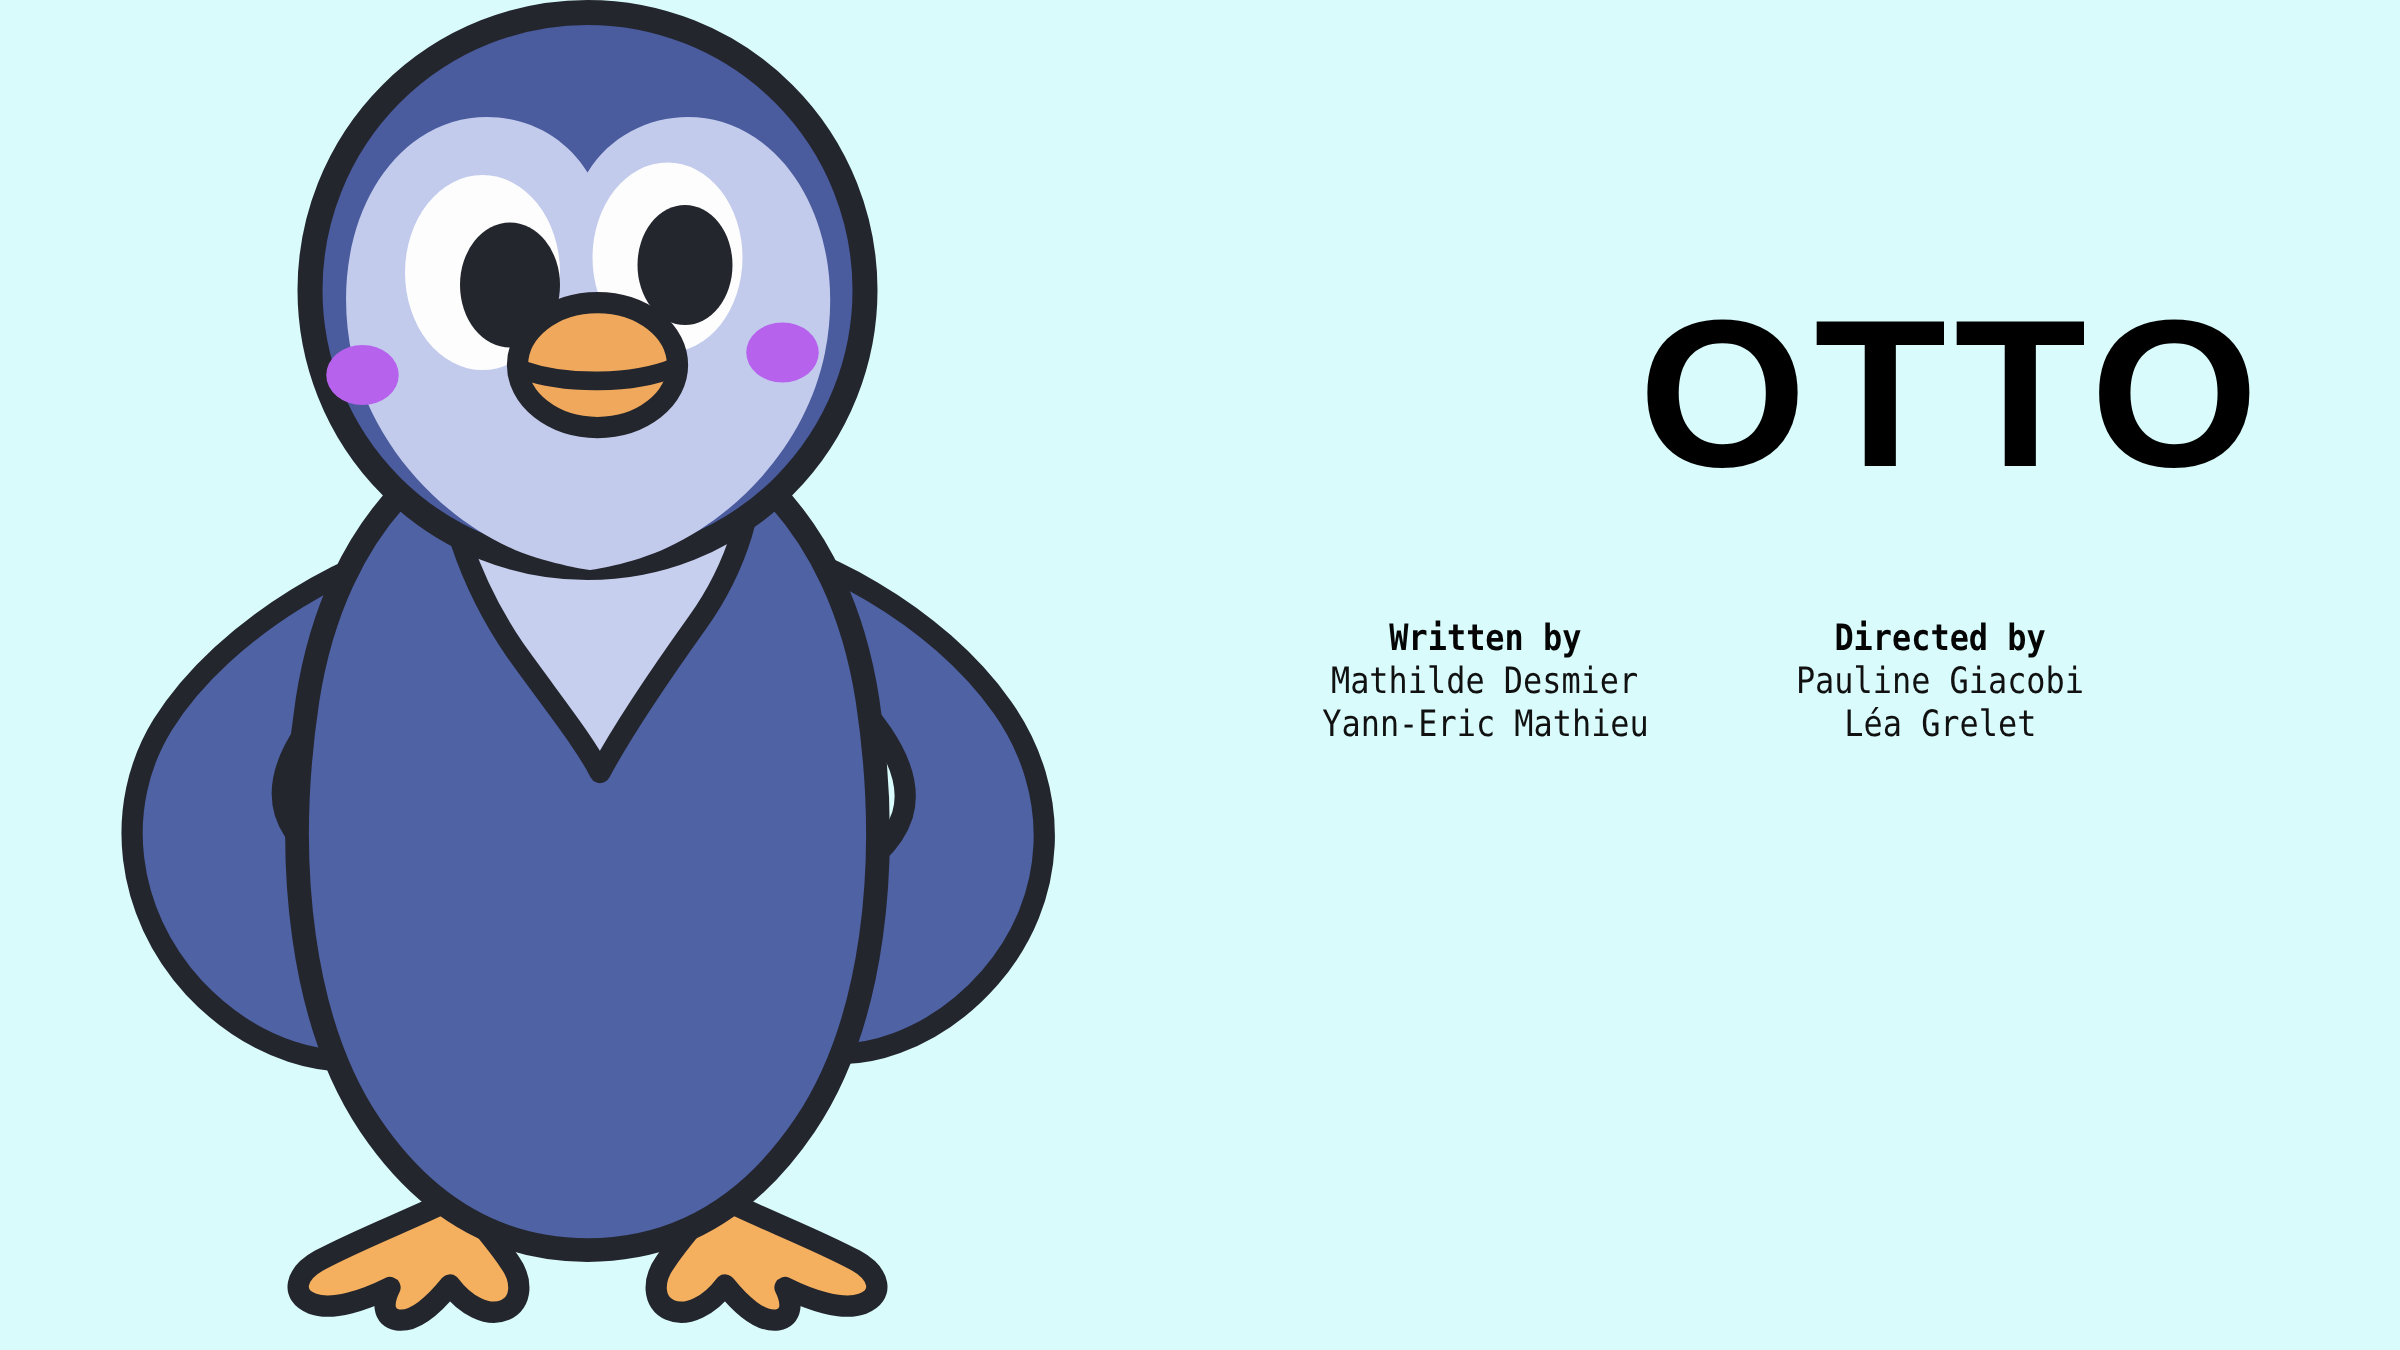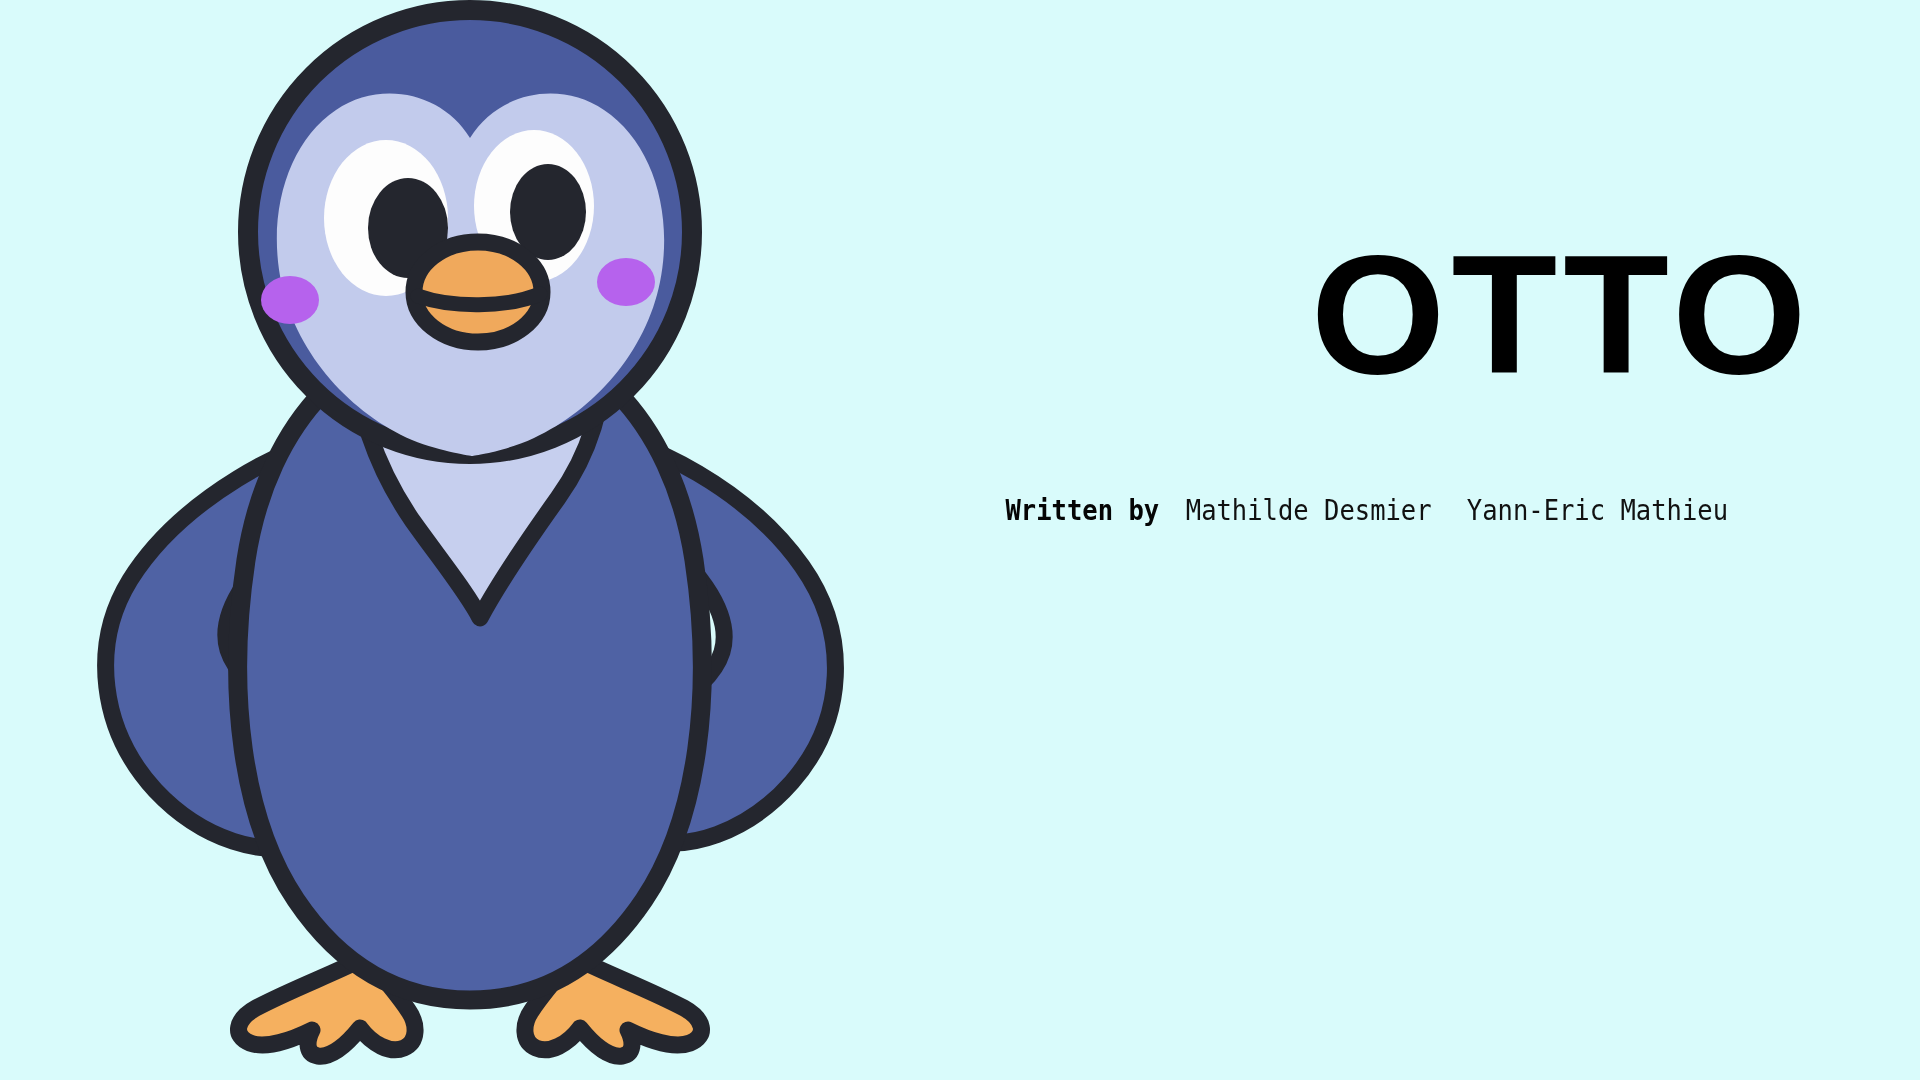--- a/index.html
+++ b/index.html
@@ -63,21 +63,21 @@
     margin-top: 100px;
     width: 100%;
     display: flex;
     flex-direction: row;
     justify-content: center;
     align-items: flex-start;
     gap: 64px;
   }
   .credit-group {
     display: flex;
-    flex-direction: row;
+    flex-direction: column;
     align-items: center;
     min-width: 300px;
     justify-content: center;
   }
   .credit-role {
     font-family: "DejaVu Sans Mono", monospace;
     font-weight: bold;
     font-size: 29px;
     line-height: 1.18;
     color: #050505;
@@ -188,17 +188,22 @@
     </div>
 
     <div id="credits-row">
 
       <div class="credit-group">
         <div class="credit-role">Written by</div>
         <div class="credit-name">Mathilde Desmier</div>
         <div class="credit-name">Yann-Eric Mathieu</div>
       </div>
 
+      <div class="credit-group">
+        <div class="credit-role">Directed by</div>
+        <div class="credit-name">Pauline Giacobi</div>
+        <div class="credit-name">Léa Grelet</div>
+      </div>
 
     </div>
   </div>
 
 </div>
 
 </body></html>

